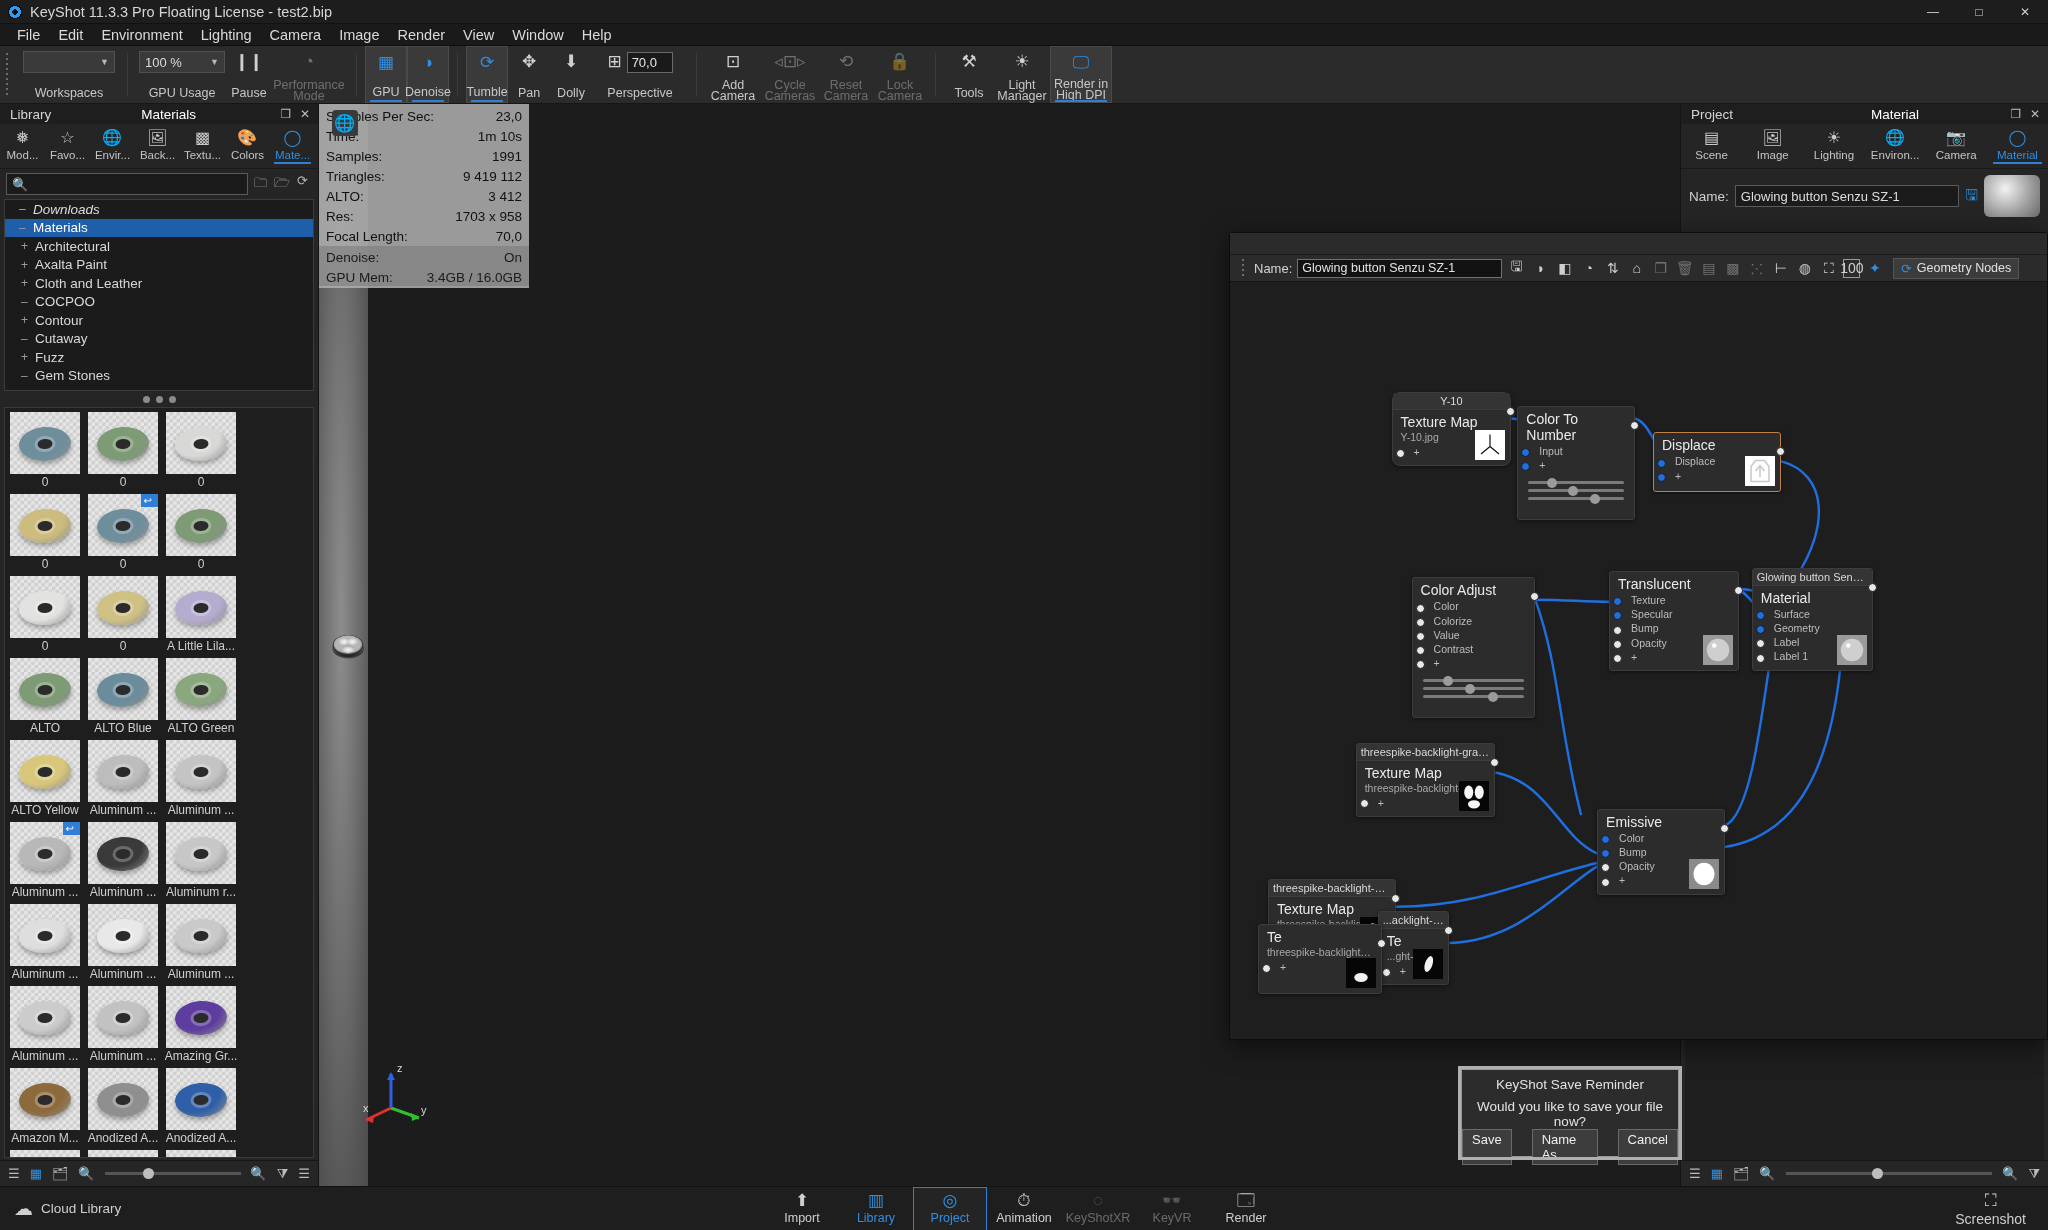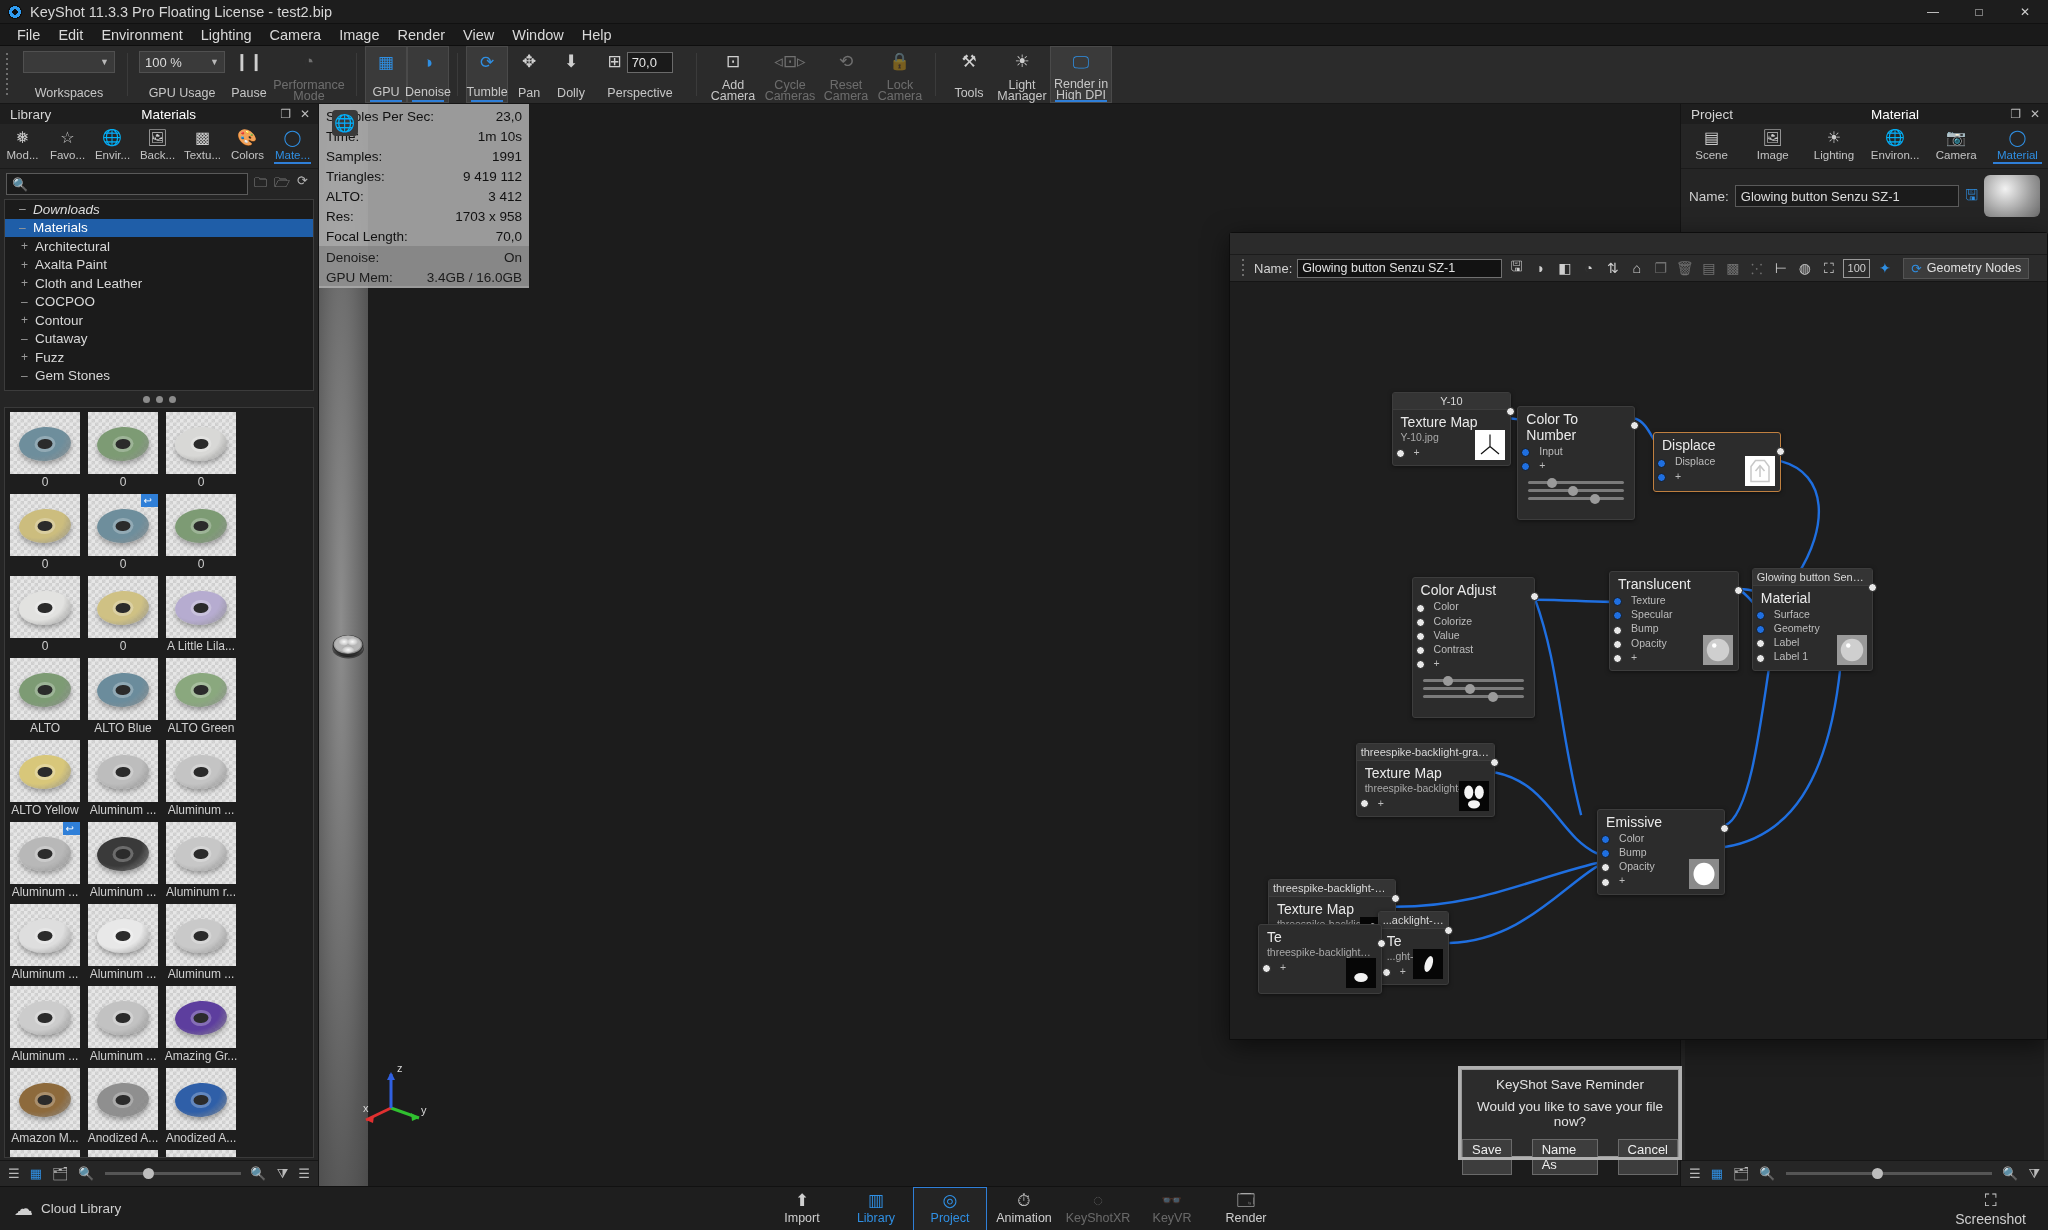--- a/index.html
+++ b/index.html
@@ -167,21 +167,21 @@
   .nthumb { position:absolute; background:#fff; }
   .sldr { height:3px; background:#7b7b7b; position:relative; border-radius:2px;}
   .sldr i{position:absolute;top:-3.5px;width:10px;height:10px;border-radius:50%;background:#9b9b9b;}
   svg.wires { position:absolute; inset:0; width:100%; height:100%; pointer-events:none; }
 
   
   .savedlg { position:absolute; left:1461px; top:1069px; width:218px; height:88px;
      background:#2c2c2c; border:1px solid #9a9a9a; outline:3px solid #b0b0b0; }
   .savedlg .t { text-align:center; font-size:13.5px; color:#e2e2e2; margin-top:7px;}
   .savedlg .q { text-align:center; font-size:13.5px; color:#e2e2e2; margin-top:7px;}
-  .savedlg .btns{ display:flex; justify-content:flex-end; gap:20px; margin-top:10px;}
+  .savedlg .btns{ display:flex; justify-content:flex-end; gap:20px; }
   .savedlg .btns div{ background:#3d3d3d; border:1px solid #6a6a6a; font-size:13px; color:#eee;
      padding:2px 9px; }
 
   
   .bottombar { position:absolute; left:0; right:0; bottom:0; height:44px; background:#1e1e1e;
      border-top:1px solid #111; display:flex; align-items:center;}
   .cloud { display:flex; align-items:center; gap:8px; padding-left:14px; }
   .cloud .ic{font-size:19px;color:#cfcfcf;}
   .cloud .tx{font-size:13.5px;color:#cfcfcf;}
   .bcenter { position:absolute; left:50%; transform:translateX(-50%); display:flex; align-items:flex-end; gap:0;}
@@ -831,21 +831,21 @@
       <span class="mgico">⇅</span>
       <span class="mgico">⌂</span>
       <span class="mgico dim">❐</span>
       <span class="mgico dim">🗑</span>
       <span class="mgico dim">▤</span>
       <span class="mgico dim">▩</span>
       <span class="mgico dim">⁙</span>
       <span class="mgico">⊢</span>
       <span class="mgico">◍</span>
       <span class="mgico">⛶</span>
-      <span class="mgico" style="font-size:11px;border:1px solid #9a9a9a;width:27px;text-align:right;">100</span>
+      <span class="mgico" style="font-size:14px;border:1px solid #9a9a9a;width:17px;text-align:right;">100</span>
       <span class="mgico" style="color:#2f8fe3;">✦</span>
       <span class="geonodes">
         <span style="color:#2f8fe3;">⟳</span>
         <span>Geometry Nodes</span>
       </span>
     </div>
 
     <div class="canvas" id="canvas">
       <svg class="wires" viewBox="0 0 819 710" preserveAspectRatio="none">
         <g stroke="#1f6fe0" stroke-width="2.4" fill="none">
@@ -857,21 +857,21 @@
           <path d="M510,288 C530,288 534,295 540,298"></path>
           <path d="M510,288 C528,300 530,312 540,314"></path>
           <path d="M496,510 C520,500 530,430 543,344"></path>
           <path d="M266,460 C320,470 330,520 368,536"></path>
           <path d="M166,586 C250,586 300,560 368,545"></path>
           <path d="M220,620 C290,618 330,570 368,548"></path>
           <path d="M496,530 C560,520 600,470 612,360"></path>
         </g>
       </svg>
       <div id="nodes">
-          <div class="node" style="left: 19.7802%; top: 14.507%; width: 14.652%; min-height: 8.73239%;">
+          <div class="node" style="left: 19.7802%; top: 14.507%; width: 14.652%; min-height: 8.73239%; border-radius: 8px;">
             <div class="hdr">Y-10</div>
             <div class="ttl">Texture Map</div>
             <div class="sub">Y-10.jpg</div>
             <div class="port"><span class="pin" style="position:relative;display:inline-block;vertical-align:middle;margin-right:4px;left:-5px;"></span>+</div>
             <div class="nthumb" style="right:5px;bottom:5px;width:30px;height:30px;"><svg width="100%" height="100%" viewBox="0 0 40 40">
                 <rect width="40" height="40" fill="#fff"></rect>
                 <g stroke="#111" stroke-width="1.6" fill="none">
                   <path d="M20 6 L20 22"></path>
                   <path d="M20 22 L8 32"></path>
                   <path d="M20 22 L32 32"></path>

